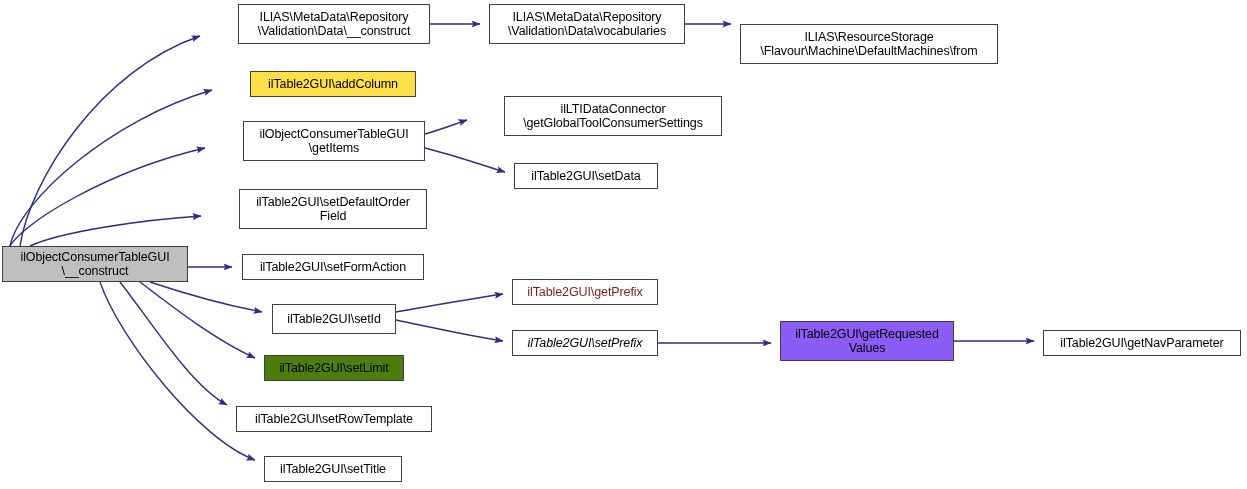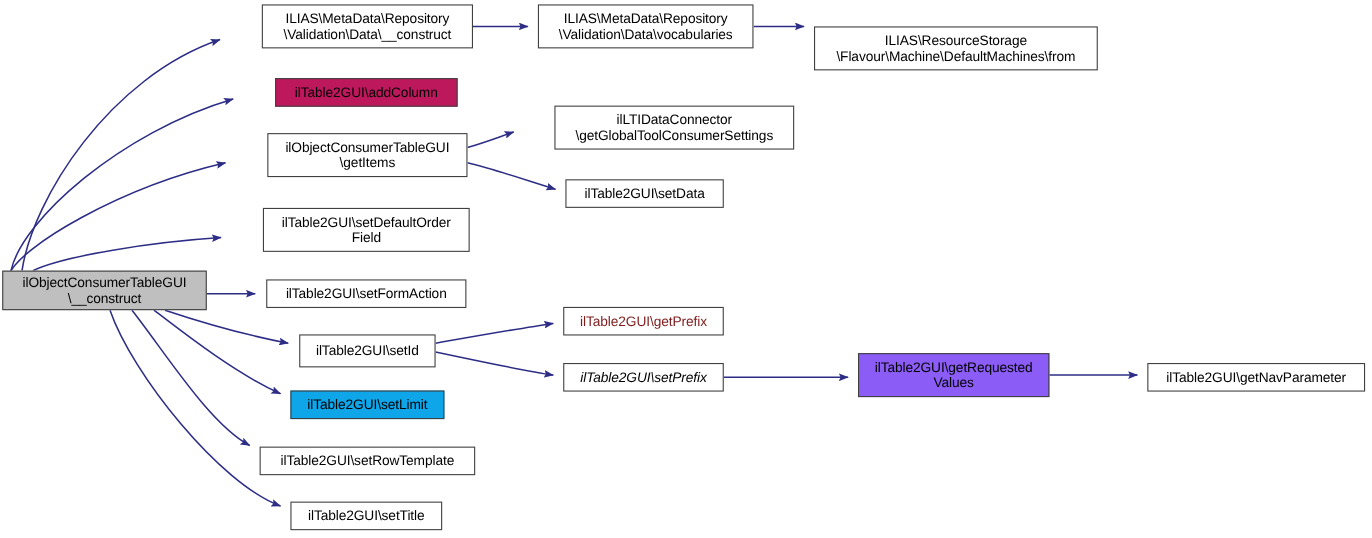--- a/index.html
+++ b/index.html
@@ -78,32 +78,32 @@
   </svg>
   <div id="node-layer">
       <div class="node root" style="left: 2px; top: 246px; width: 186px; height: 36px; background: rgb(191, 191, 191); border-color: rgb(64, 64, 64); color: rgb(0, 0, 0);">ilObjectConsumerTableGUI
 \__construct</div>
       <div class="node" style="left: 238px; top: 4px; width: 192px; height: 40px; background: rgb(255, 255, 255); border-color: rgb(64, 64, 64); color: rgb(0, 0, 0);">ILIAS\MetaData\Repository
 \Validation\Data\__construct</div>
       <div class="node" style="left: 489px; top: 4px; width: 196px; height: 40px; background: rgb(255, 255, 255); border-color: rgb(64, 64, 64); color: rgb(0, 0, 0);">ILIAS\MetaData\Repository
 \Validation\Data\vocabularies</div>
       <div class="node" style="left: 740px; top: 4px; width: 258px; height: 40px; background: rgb(255, 255, 255); border-color: rgb(64, 64, 64); color: rgb(0, 0, 0); margin-top: 20px;">ILIAS\ResourceStorage
 \Flavour\Machine\DefaultMachines\from</div>
-      <div class="node" style="left: 250px; top: 71px; width: 166px; height: 26px; background: #be185d; border-color: rgb(64, 64, 64); color: rgb(0, 0, 0);">ilTable2GUI\addColumn</div>
+      <div class="node" style="left: 250px; top: 71px; width: 166px; height: 26px; background: #fde047; border-color: rgb(64, 64, 64); color: rgb(0, 0, 0);">ilTable2GUI\addColumn</div>
       <div class="node" style="left: 243px; top: 121px; width: 182px; height: 40px; background: rgb(255, 255, 255); border-color: rgb(64, 64, 64); color: rgb(0, 0, 0);">ilObjectConsumerTableGUI
 \getItems</div>
       <div class="node" style="left: 504px; top: 96px; width: 218px; height: 40px; background: rgb(255, 255, 255); border-color: rgb(64, 64, 64); color: rgb(0, 0, 0);">ilLTIDataConnector
 \getGlobalToolConsumerSettings</div>
       <div class="node" style="left: 514px; top: 163px; width: 144px; height: 26px; background: rgb(255, 255, 255); border-color: rgb(64, 64, 64); color: rgb(0, 0, 0);">ilTable2GUI\setData</div>
       <div class="node" style="left: 239px; top: 189px; width: 188px; height: 40px; background: rgb(255, 255, 255); border-color: rgb(64, 64, 64); color: rgb(0, 0, 0);">ilTable2GUI\setDefaultOrder
 Field</div>
       <div class="node" style="left: 242px; top: 254px; width: 182px; height: 26px; background: rgb(255, 255, 255); border-color: rgb(64, 64, 64); color: rgb(0, 0, 0);">ilTable2GUI\setFormAction</div>
       <div class="node" style="left: 272px; top: 304px; width: 124px; height: 30px; background: rgb(255, 255, 255); border-color: rgb(64, 64, 64); color: rgb(0, 0, 0);">ilTable2GUI\setId</div>
       <div class="node" style="left: 512px; top: 279px; width: 146px; height: 26px; background: rgb(255, 255, 255); border-color: rgb(64, 64, 64); color: #7f1d1d;">ilTable2GUI\getPrefix</div>
       <div class="node" style="left: 512px; top: 330px; width: 146px; height: 26px; background: rgb(255, 255, 255); border-color: rgb(64, 64, 64); color: rgb(0, 0, 0); font-style: italic;">ilTable2GUI\setPrefix</div>
       <div class="node" style="left: 780px; top: 321px; width: 174px; height: 40px; background: #8b5cf6; border-color: rgb(64, 64, 64); color: rgb(0, 0, 0);">ilTable2GUI\getRequested
 Values</div>
       <div class="node" style="left: 1043px; top: 330px; width: 198px; height: 26px; background: rgb(255, 255, 255); border-color: rgb(64, 64, 64); color: rgb(0, 0, 0);">ilTable2GUI\getNavParameter</div>
-      <div class="node" style="left: 264px; top: 355px; width: 140px; height: 26px; background: #0ea5e9; border-color: rgb(64, 64, 64); color: rgb(0, 0, 0);">ilTable2GUI\setLimit</div>
+      <div class="node" style="left: 264px; top: 355px; width: 140px; height: 26px; background: #4d7c0f; border-color: rgb(64, 64, 64); color: rgb(0, 0, 0);">ilTable2GUI\setLimit</div>
       <div class="node" style="left: 236px; top: 406px; width: 196px; height: 26px; background: rgb(255, 255, 255); border-color: rgb(64, 64, 64); color: rgb(0, 0, 0);">ilTable2GUI\setRowTemplate</div>
       <div class="node" style="left: 264px; top: 456px; width: 138px; height: 26px; background: rgb(255, 255, 255); border-color: rgb(64, 64, 64); color: rgb(0, 0, 0);">ilTable2GUI\setTitle</div>
     </div>
 </div>
 
 </body></html>

